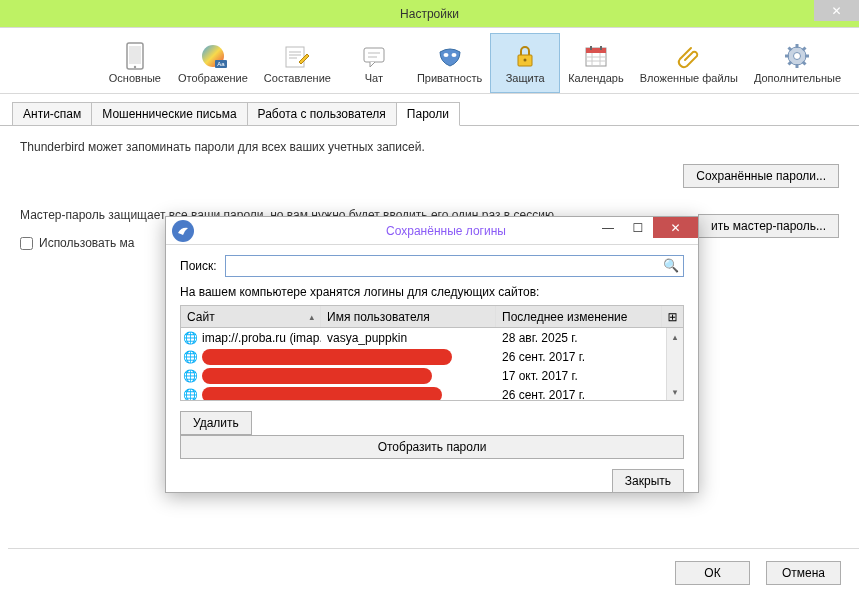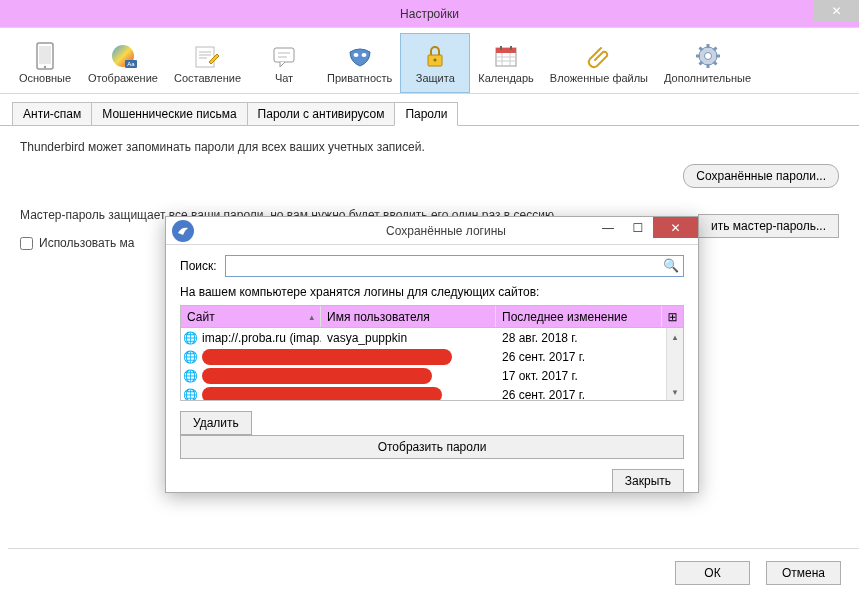--- a/index.html
+++ b/index.html
@@ -2,68 +2,68 @@
 <html><head>
 <meta charset="utf-8">
 <style>
 * { box-sizing: border-box; margin: 0; padding: 0; font-family: "Segoe UI", Tahoma, sans-serif; }
 body { background: #fff; width: 859px; height: 596px; position: relative; overflow: hidden; }
 
 
 .main-window { width: 859px; height: 596px; position: relative; background: #fff; }
 
 
-.titlebar { height: 28px; background: #f0abfc; border-bottom: 1px solid #d9d9d9; display: flex; align-items: center; justify-content: center; position: relative; }
+.titlebar { height: 28px; background: #bef264; border-bottom: 1px solid #d9d9d9; display: flex; align-items: center; justify-content: center; position: relative; }
 .titlebar-title { font-size: 12px; color: #333; }
 .titlebar-close { position: absolute; right: 0; top: 0; width: 45px; height: 21px; background: #c9c9c9; display: flex; align-items: center; justify-content: center; color: #fff; font-size: 12px; cursor: pointer; }
 
 
-.toolbar { height: 66px; background: #fff; display: flex; align-items: center; padding: 4px 10px 0; border-bottom: 1px solid #d9d9d9; }
+.toolbar { height: 66px; background: #fff; display: flex; align-items: center; padding: 4px 10px 0; border-bottom: 1px solid #d9d9d9; justify-content: flex-end; }
 .toolbar-item { display: flex; flex-direction: column; align-items: center; justify-content: center; padding: 4px 8px; cursor: pointer; min-width: 70px; height: 60px; }
 .toolbar-item.active { background: #cde6f7; border: 1px solid #92c0e0; }
 .toolbar-icon { width: 28px; height: 28px; display: flex; align-items: center; justify-content: center; }
 .toolbar-label { font-size: 11px; color: #333; margin-top: 2px; text-align: center; white-space: nowrap; }
 
 
 .tabs-row { display: flex; padding: 8px 12px 0; border-bottom: 1px solid #c0c0c0; }
 .tab { padding: 4px 10px; font-size: 12px; border: 1px solid #c0c0c0; border-bottom: none; background: #f5f5f5; cursor: pointer; margin-right: -1px; position: relative; }
 .tab.active { background: #fff; z-index: 2; border-bottom: 1px solid #fff; margin-bottom: -1px; }
 
 
 .content { padding: 14px 20px; font-size: 12px; color: #333; position: relative; height: 430px; }
 .content-line { margin-bottom: 14px; }
 .btn { border: 1px solid #adadad; background: #f0f0f0; padding: 4px 12px; font-size: 12px; cursor: pointer; min-width: 70px; }
-.saved-pw-btn { float: right; margin-top: -4px; border-radius: 11px; }
+.saved-pw-btn { float: right; margin-top: -4px; }
 .checkbox-row { display: flex; align-items: center; gap: 6px; }
 .checkbox-row input { width: 13px; height: 13px; }
 .change-master { position: absolute; right: 20px; top: 88px; }
 
 
 .footer { position: absolute; bottom: 0; left: 8px; right: 0; height: 48px; border-top: 1px solid #d9d9d9; display: flex; align-items: center; justify-content: flex-end; padding: 0 18px; gap: 16px; background: #fff; }
 
 
 .dialog { position: absolute; left: 165px; top: 216px; width: 534px; height: 277px; background: #fff; border: 1px solid #aaa; box-shadow: 0 4px 18px rgba(0,0,0,0.3); z-index: 10; }
 .dlg-titlebar { height: 28px; background: #fff; border-bottom: 1px solid #d9d9d9; display: flex; align-items: center; position: relative; }
-.dlg-title { flex: 1; text-align: center; font-size: 12px; color: #404040; }
+.dlg-title { flex: 1; text-align: center; font-size: 12px; color: #8b5cf6; }
 .dlg-icon { width: 22px; height: 22px; margin-left: 6px; background: #4a7bc8; border-radius: 50%; display: flex; align-items: center; justify-content: center; font-size: 12px; color: #fff; }
 .dlg-btns { display: flex; position: absolute; right: 0; top: 0; height: 21px; }
 .dlg-btn { width: 30px; height: 21px; display: flex; align-items: center; justify-content: center; font-size: 12px; cursor: pointer; }
 .dlg-btn.min { background: none; color: #333; }
 .dlg-btn.max { background: none; color: #333; }
 .dlg-btn.close { background: #c75050; color: #fff; width: 45px; }
 
 .dlg-body { padding: 10px 14px; font-size: 12px; }
 .search-row { display: flex; align-items: center; gap: 8px; margin-bottom: 8px; }
 .search-input { flex: 1; border: 1px solid #7a9fcf; padding: 3px 24px 3px 4px; font-size: 12px; height: 22px; }
 .search-wrap { position: relative; flex: 1; display: flex; }
 .search-wrap .mag { position: absolute; right: 4px; top: 3px; color: #5a7db8; font-size: 13px; pointer-events: none; }
 .desc-line { margin-bottom: 6px; }
 
 .table-wrap { border: 1px solid #c0c0c0; height: 96px; overflow: hidden; position: relative; }
-.table-head { display: flex; background: #f0abfc; border-bottom: 1px solid #c0c0c0; font-size: 12px; height: 22px; align-items: flex-start; }
+.table-head { display: flex; background: #e5e5e5; border-bottom: 1px solid #c0c0c0; font-size: 12px; height: 22px; align-items: flex-start; }
 .col-site { width: 140px; padding: 0 6px; border-right: 1px solid #e0e0e0; display: flex; align-items: center; gap: 4px; height: 100%; }
 .col-user { width: 175px; padding: 0 6px; border-right: 1px solid #e0e0e0; height: 100%; display: flex; align-items: center; }
 .col-date { flex: 1; padding: 0 6px; height: 100%; display: flex; align-items: center; }
 .col-menu { width: 22px; border-left: 1px solid #e0e0e0; height: 100%; display: flex; align-items: center; justify-content: center; cursor: pointer; }
 .sort-arr { font-size: 9px; color: #666; }
 .table-body { overflow-y: auto; height: 74px; }
 .table-row { display: flex; align-items: center; height: 19px; font-size: 12px; padding: 0; }
 .row-icon { width: 14px; height: 14px; margin: 0 4px 0 3px; display: inline-flex; align-items: center; justify-content: center; color: #888; font-size: 12px; flex-shrink: 0; }
 .row-site { width: 140px; display: flex; align-items: center; overflow: hidden; white-space: nowrap; }
 .row-user { width: 175px; padding: 0 6px; overflow: hidden; white-space: nowrap; }
@@ -198,21 +198,21 @@
             </g>
           </svg>
         </span>
       <span class="toolbar-label">Дополнительные</span>
     </div>
   </div>
 
   <div class="tabs-row">
     <div class="tab">Анти-спам</div>
     <div class="tab">Мошеннические письма</div>
-    <div class="tab">Пароли с антивирусом</div>
+    <div class="tab">Работа с пользователя</div>
     <div class="tab active">Пароли</div>
   </div>
 
   <div class="content">
     <div class="content-line">Thunderbird может запоминать пароли для всех ваших учетных записей.</div>
     <button class="btn saved-pw-btn">Сохранённые пароли...</button>
     <div style="clear:both; height:20px;"></div>
     <div class="content-line">Мастер-пароль защищает все ваши пароли, но вам нужно будет вводить его один раз в сессию.</div>
     <div class="checkbox-row">
       <input type="checkbox" style="">
@@ -260,21 +260,21 @@
           <div class="col-date">Последнее изменение</div>
           <div class="col-menu">⊞</div>
         </div>
         <div class="table-body" id="tbody">
             <div class="table-row">
               <div class="row-site">
                 <span class="row-icon">🌐</span>
                 <span>imap://.proba.ru (imap...</span>
               </div>
               <div class="row-user">vasya_puppkin</div>
-              <div class="row-date">28 авг. 2018 г.</div>
+              <div class="row-date">28 авг. 2025 г.</div>
             </div>
             <div class="table-row">
               <div style="width: 315px; display: flex; align-items: center;">
                 <span class="row-icon">🌐</span>
                 <div class="redact" style="width: 250px;"></div>
               </div>
               <div class="row-date">26 сент. 2017 г.</div>
             </div>
             <div class="table-row">
               <div style="width: 315px; display: flex; align-items: center;">

